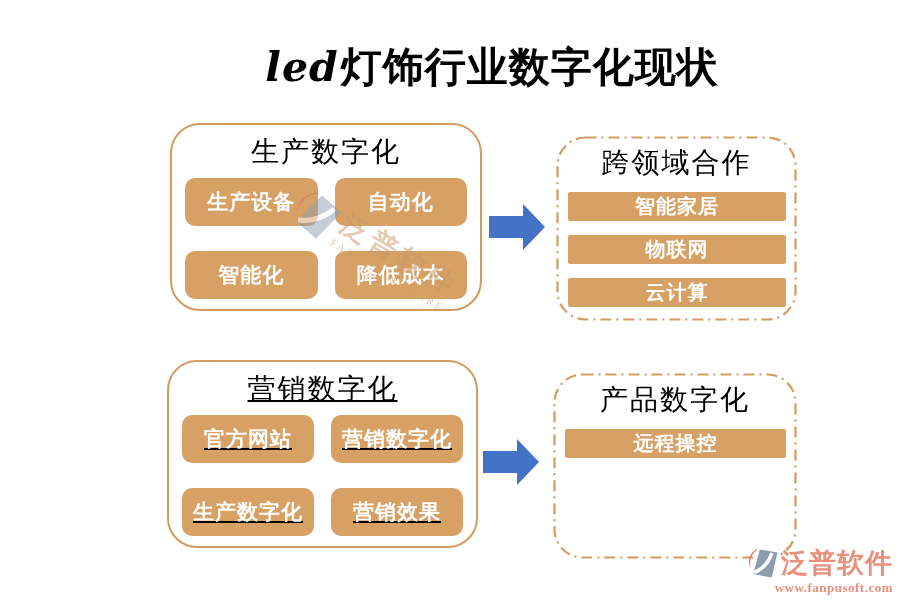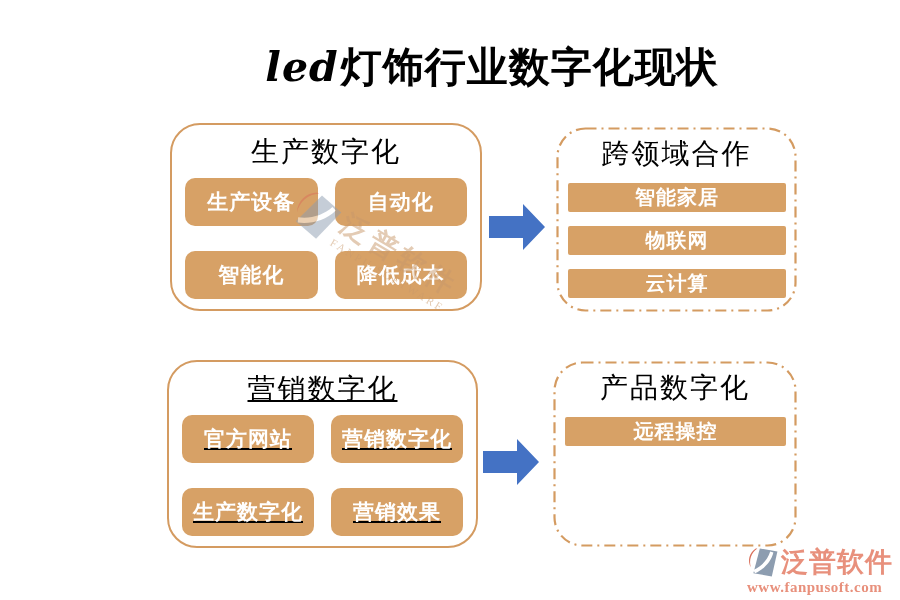--- a/index.html
+++ b/index.html
@@ -45,42 +45,42 @@
     pointer-events:none;
   }
   .wm-glyph{width:46px;height:46px;margin-right:4px;}
   .wm-cn{font-size:28px;font-weight:bold;letter-spacing:5px;color:var(--watermark-tan);line-height:1.1;}
   .wm-en{font-size:11px;letter-spacing:2.5px;color:var(--watermark-tan);margin-top:1px;}
   
   .footer-logo{position:absolute;right:7px;bottom:4px;z-index:6;}
   .footer-top{display:flex;align-items:center;}
   .footer-glyph{width:32px;height:32px;margin-right:2px;}
   .footer-cn{font-size:27px;font-weight:bold;color:var(--footer-text);letter-spacing:1px;line-height:1;}
-  .footer-url{font-size:15px;font-weight:bold;color:var(--footer-text);margin-top:1px;letter-spacing:0.5px;}
+  .footer-url{font-size:13px;font-weight:bold;color:var(--footer-text);margin-top:1px;letter-spacing:0.5px;text-align:right;}
 </style>
 </head>
 <body>
 
 <div class="canvas">
 
   <div class="page-title">
     <span class="latin">led</span><span>灯饰行业数字化现状</span>
   </div>
 
   <div class="group-box solid" style="left:170px;top:123px;width:312px;height:188px;">
     <div class="group-title">生产数字化</div>
     <div class="grid-2">
       <div class="btn">生产设备</div>
       <div class="btn">自动化</div>
       <div class="btn">智能化</div>
       <div class="btn">降低成本</div>
     </div>
   </div>
 
-  <div class="group-box" style="left:556px;top:127px;width:241px;height:185px;font-family:Liberation Serif, serif;">
+  <div class="group-box" style="left:556px;top:136px;width:241px;height:185px;font-family:Liberation Serif, serif;">
     <svg class="dash-rect" viewBox="0 0 241 185">
       <rect x="1.5" y="1.5" width="238" height="182" rx="28" fill="none" stroke-width="2.2" stroke-dasharray="11 5 2 5" stroke="#D49B61"></rect>
     </svg>
     <div class="group-title">跨领域合作</div>
     <div class="list-1">
       <div class="btn wide">智能家居</div>
       <div class="btn wide">物联网</div>
       <div class="btn wide">云计算</div>
     </div>
   </div>
@@ -88,21 +88,21 @@
   <div class="group-box solid" style="left:167px;top:360px;width:311px;height:188px;text-decoration:underline;">
     <div class="group-title">营销数字化</div>
     <div class="grid-2">
       <div class="btn">官方网站</div>
       <div class="btn">营销数字化</div>
       <div class="btn">生产数字化</div>
       <div class="btn">营销效果</div>
     </div>
   </div>
 
-  <div class="group-box" style="left:553px;top:361px;width:244px;height:186px;">
+  <div class="group-box" style="left:553px;top:373px;width:244px;height:186px;">
     <svg class="dash-rect" viewBox="0 0 244 186">
       <rect x="1.5" y="1.5" width="241" height="183" rx="28" fill="none" stroke-width="2.2" stroke-dasharray="11 5 2 5" stroke="#D49B61"></rect>
     </svg>
     <div class="group-title">产品数字化</div>
     <div class="list-1">
       <div class="btn wide">远程操控</div>
     </div>
   </div>
 
   <svg class="arrow" style="left:489px;top:204px;" viewBox="0 0 56 46">

